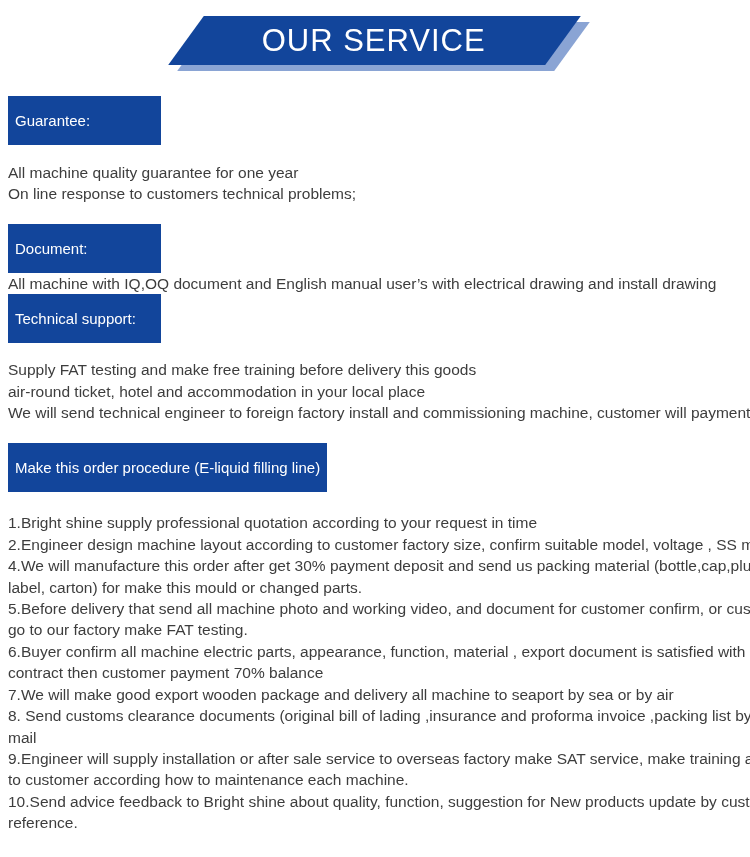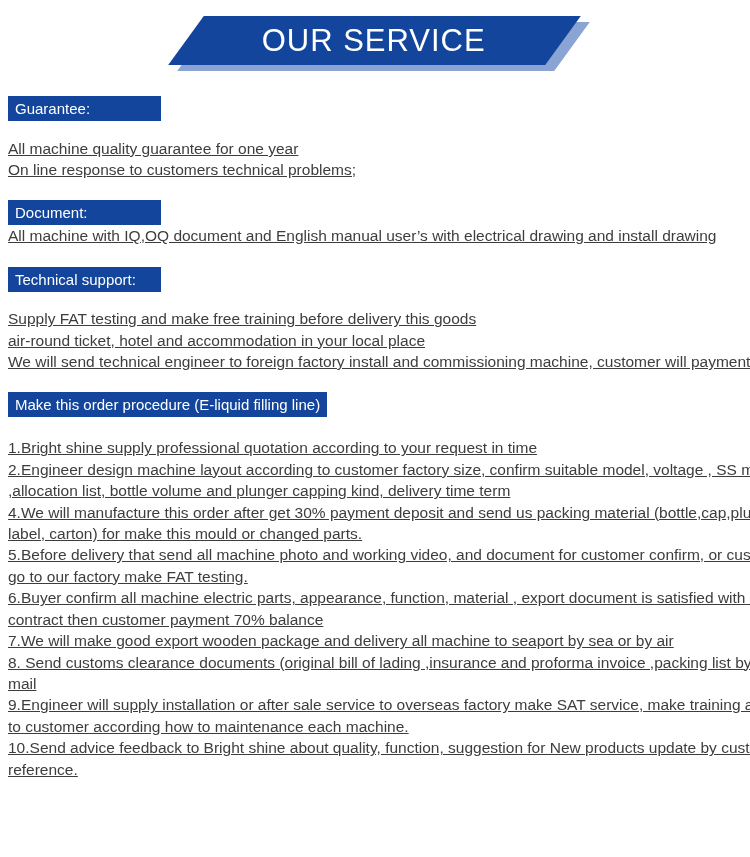--- a/index.html
+++ b/index.html
@@ -41,43 +41,43 @@
     color:#ffffff;
     font-size:31px;
     letter-spacing:1px;
     white-space:nowrap;
   }
   
   .sec-header{
     display:inline-block;
     margin-left:8px;
     min-width:139px;          
-    padding:4px 7px;
+    padding:16px 7px;
     background:var(--blue);
     color:#ffffff;
     font-size:15px;
     line-height:17px;
     white-space:nowrap;
     vertical-align:top;
   }
   .sec-header-row{line-height:0;}
   
   .sec-body{
     margin-left:8px;
     font-size:15.5px;
     line-height:21.4px;
     color:var(--text);
   }
-  .sec-body .line{white-space:nowrap;text-decoration:underline;}
+  .sec-body .line{white-space:nowrap;}
   
   .hdr-s0{margin-top:31px;}
   .body-s0{margin-top:17px;}
   .hdr-s1{margin-top:19px;}
   .body-s1{}
-  .hdr-s2{margin-top:21px;}
+  .hdr-s2{}
   .body-s2{margin-top:16px;}
   .hdr-s3{margin-top:20px;}
   .body-s3{margin-top:20px;}
 </style>
 </head>
 <body>
 
 <div class="banner-wrap">
   <div class="banner-shadow"></div>
   <div class="banner-main">
@@ -108,21 +108,20 @@
     <div class="line">air-round ticket, hotel and accommodation in your local place</div>
     <div class="line">We will send technical engineer to foreign factory install and commissioning machine, customer will payment</div>
   </div>
 
 <div class="sec-header-row">
   <div class="sec-header hdr-s3">Make this order procedure (E-liquid filling line)</div>
 </div>
 <div class="sec-body body-s3">
     <div class="line">1.Bright shine supply professional quotation according to your request in time</div>
     <div class="line">2.Engineer design machine layout according to customer factory size, confirm suitable model, voltage , SS material</div>
-    <div class="line">,allocation list, bottle volume and plunger capping kind, delivery time term</div>
     <div class="line">4.We will manufacture this order after get 30% payment deposit and send us packing material (bottle,cap,plunger,</div>
     <div class="line">label, carton) for make this mould or changed parts.</div>
     <div class="line">5.Before delivery that send all machine photo and working video, and document for customer confirm, or customer will</div>
     <div class="line">go to our factory make FAT testing.</div>
     <div class="line">6.Buyer confirm all machine electric parts, appearance, function, material , export document is satisfied with PI or sale</div>
     <div class="line">contract then customer payment 70% balance</div>
     <div class="line">7.We will make good export wooden package and delivery all machine to seaport by sea or by air</div>
     <div class="line">8. Send customs clearance documents (original bill of lading ,insurance and proforma invoice ,packing list by express</div>
     <div class="line">mail</div>
     <div class="line">9.Engineer will supply installation or after sale service to overseas factory make SAT service, make training and teach</div>

